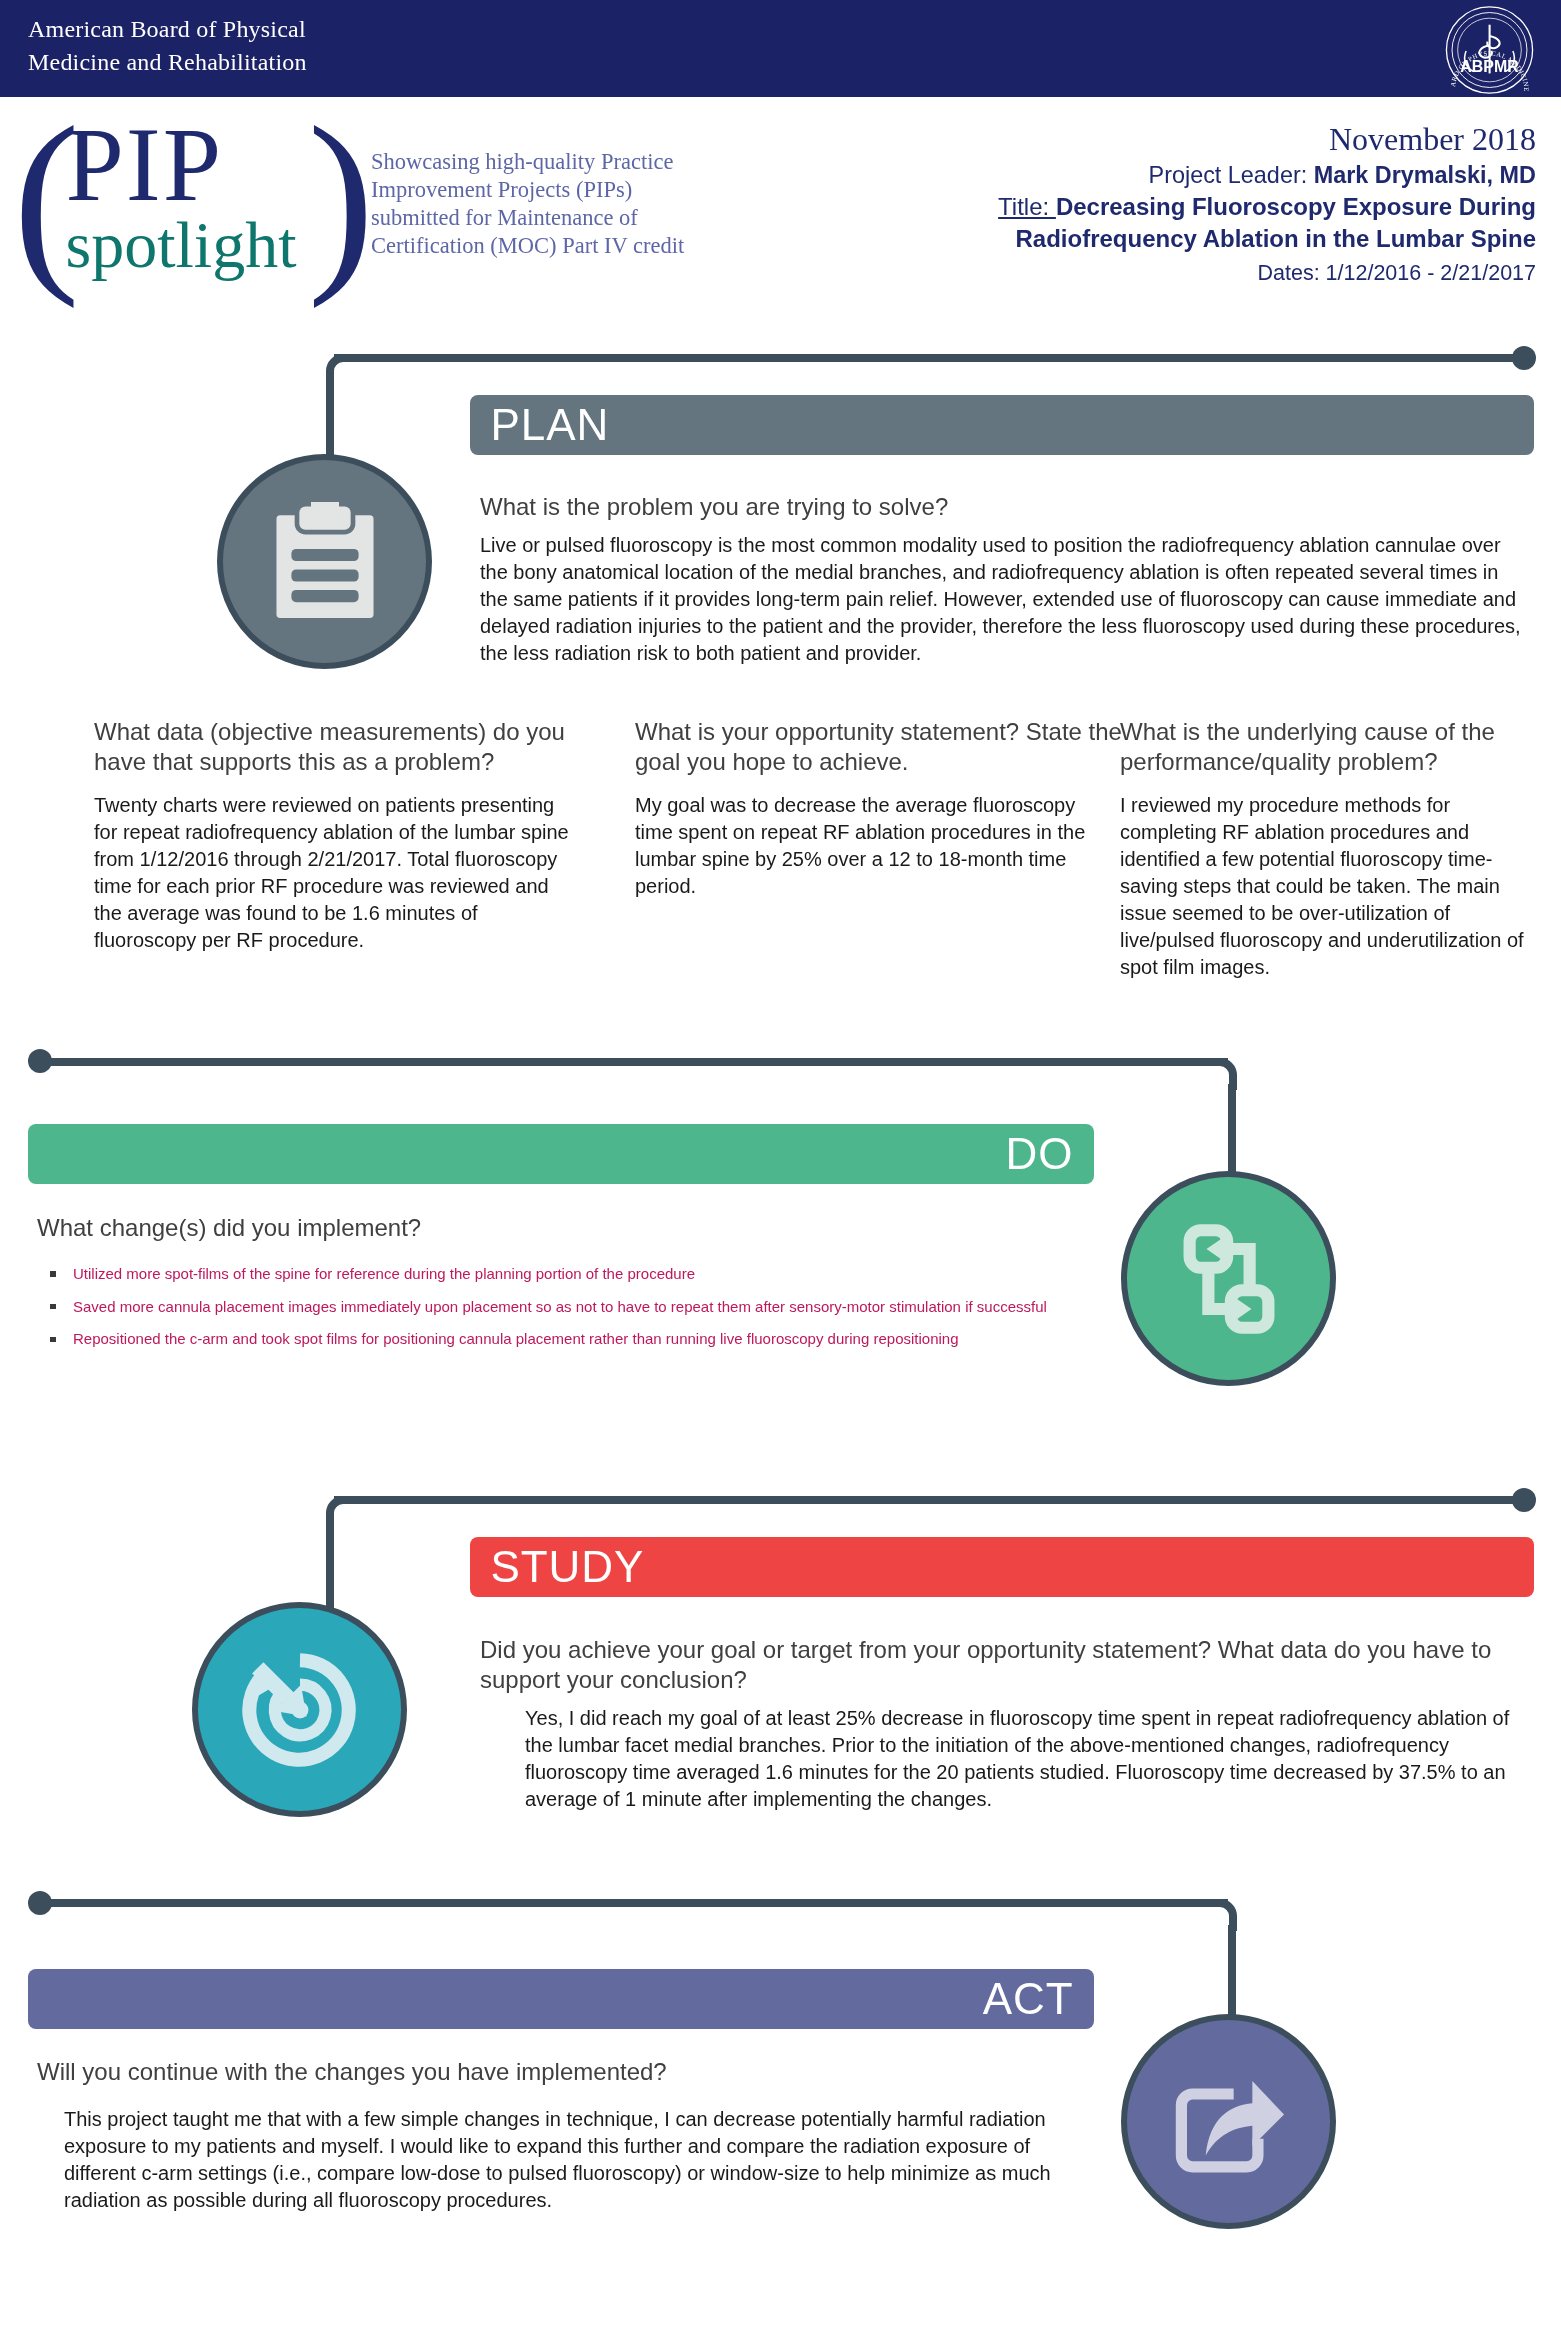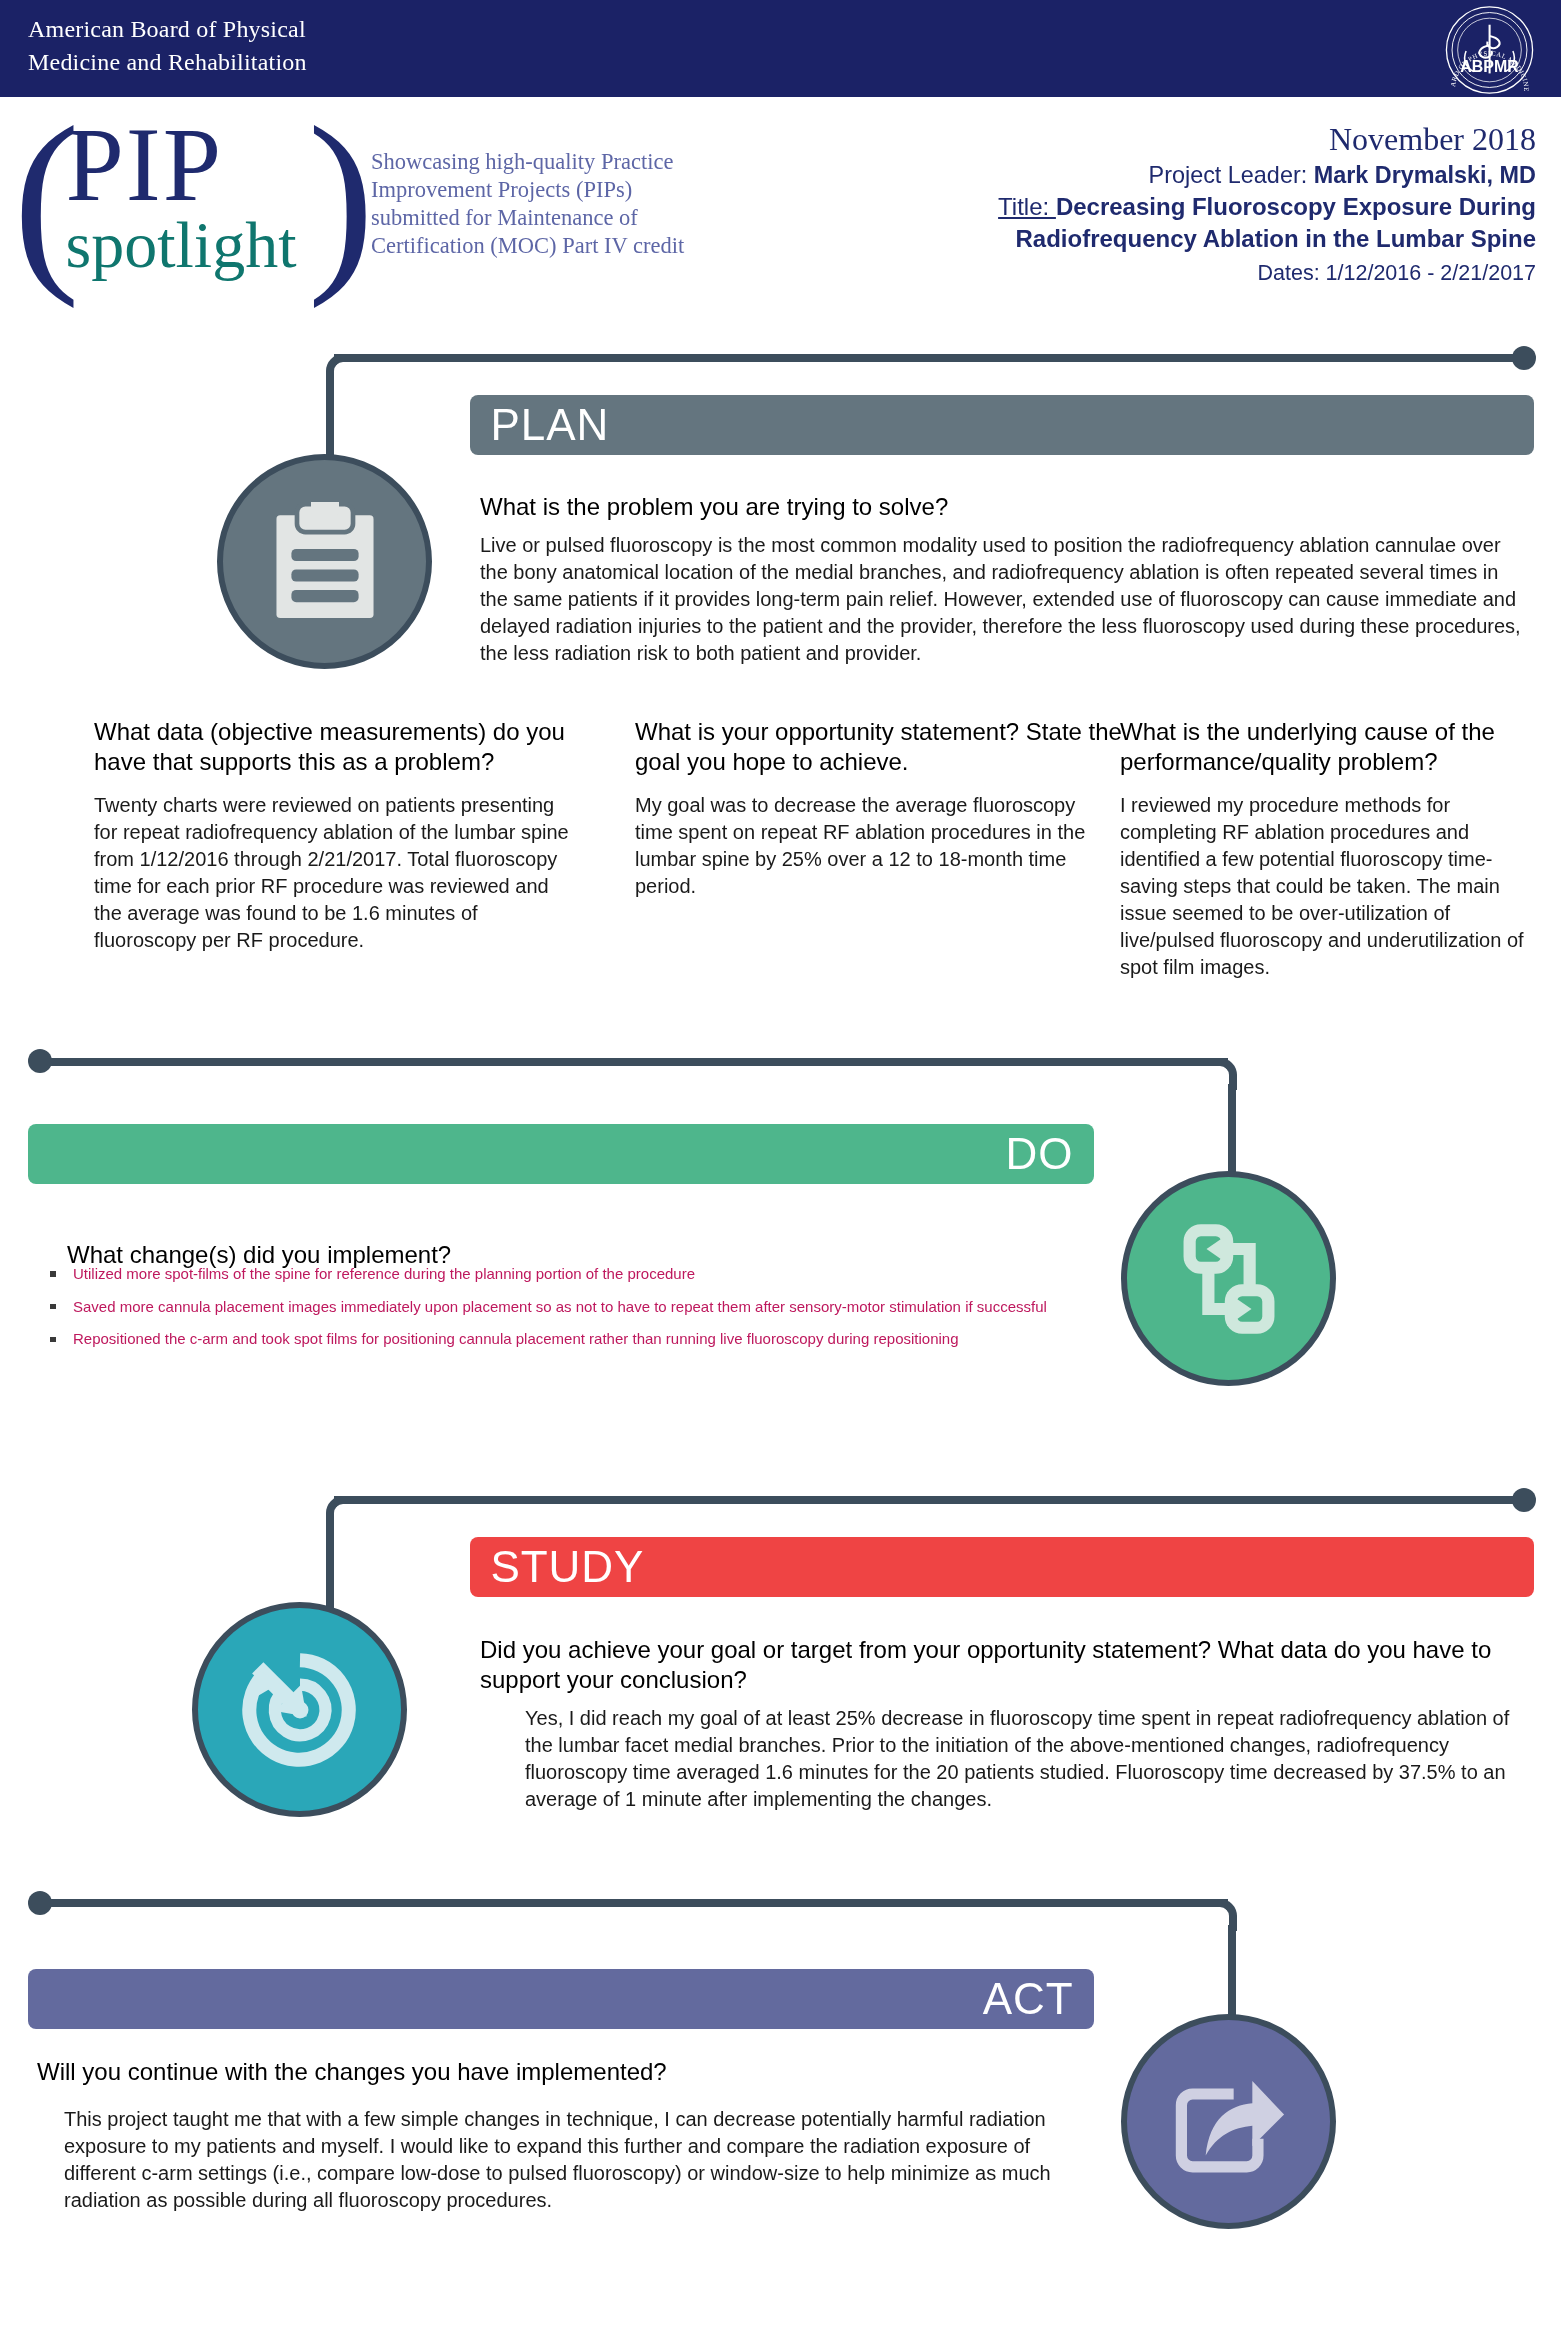--- a/index.html
+++ b/index.html
@@ -154,21 +154,21 @@
     display: flex;
     align-items: center;
     justify-content: center;
   }
 
   
   .q {
     position: absolute;
     font-size: 24px;
     line-height: 30px;
-    color: #000000;
+    color: #404040;
     font-family: "Liberation Sans", sans-serif;
   }
   .a {
     position: absolute;
     font-size: 20px;
     line-height: 27px;
     color: #1a1a1a;
     font-family: "Liberation Sans", sans-serif;
   }
   ul.bullets { list-style: none; }
@@ -279,21 +279,21 @@
   <svg width="120" height="120" viewBox="0 0 128 128">
     <rect x="22" y="12" width="40" height="40" rx="12" fill="none" stroke="#cfe8dd" stroke-width="13"></rect>
     <rect x="66" y="76" width="40" height="40" rx="12" fill="none" stroke="#cfe8dd" stroke-width="13"></rect>
     <path d="M 42,52 L 42,96 L 68,96" fill="none" stroke="#cfe8dd" stroke-width="13"></path>
     <path d="M 86,76 L 86,32 L 60,32" fill="none" stroke="#cfe8dd" stroke-width="13"></path>
     <polygon points="62,78 62,114 88,96" fill="#cfe8dd"></polygon>
     <polygon points="66,14 66,50 40,32" fill="#cfe8dd"></polygon>
   </svg>
 </div>
 
-<div class="q" style="left:37px; top:1240px; width:843px;margin-left:30px;">What change(s) did you implement?</div>
+<div class="q" style="left:37px; top:1213px; width:843px;">What change(s) did you implement?</div>
 <ul class="bullets" style="position:absolute; left:37px; top:1260px; width:1059px;">
   <li>Utilized more spot-films of the spine for reference during the planning portion of the procedure</li>
   <li>Saved more cannula placement images immediately upon placement so as not to have to repeat them after sensory-motor stimulation if successful</li>
   <li>Repositioned the c-arm and took spot films for positioning cannula placement rather than running live fluoroscopy during repositioning</li>
 </ul>
 
 <div class="conn-dot" style="left:1512px; top:1488px;"></div>
 <div class="conn conn-h" style="left:334px; top:1496px; width:1186px;"></div>
 <div class="conn-corner corner-tl" style="left:326px; top:1496px;"></div>
 <div class="conn conn-v" style="left:326px; top:1522px; height:112px;"></div>

